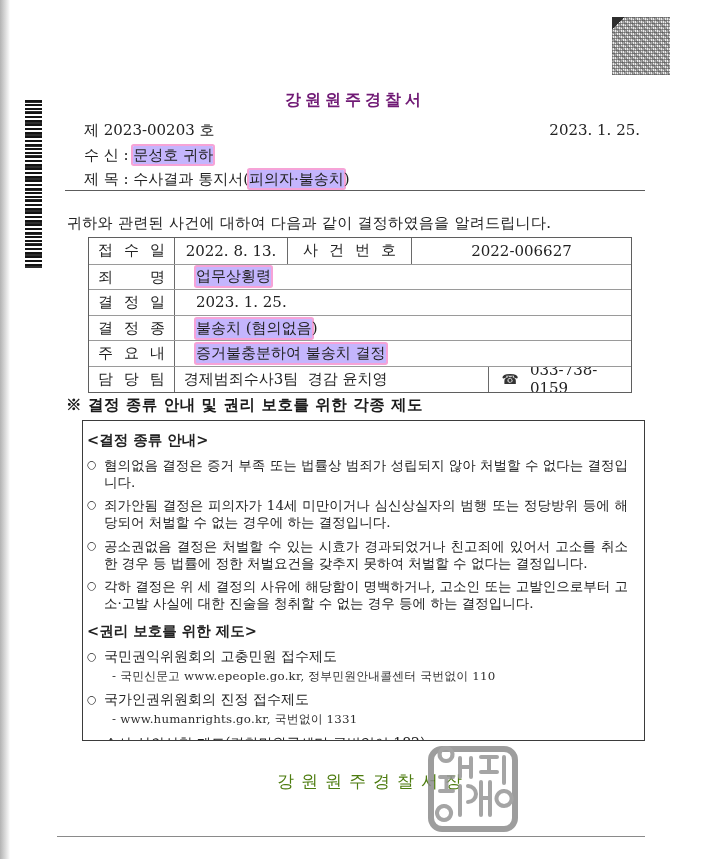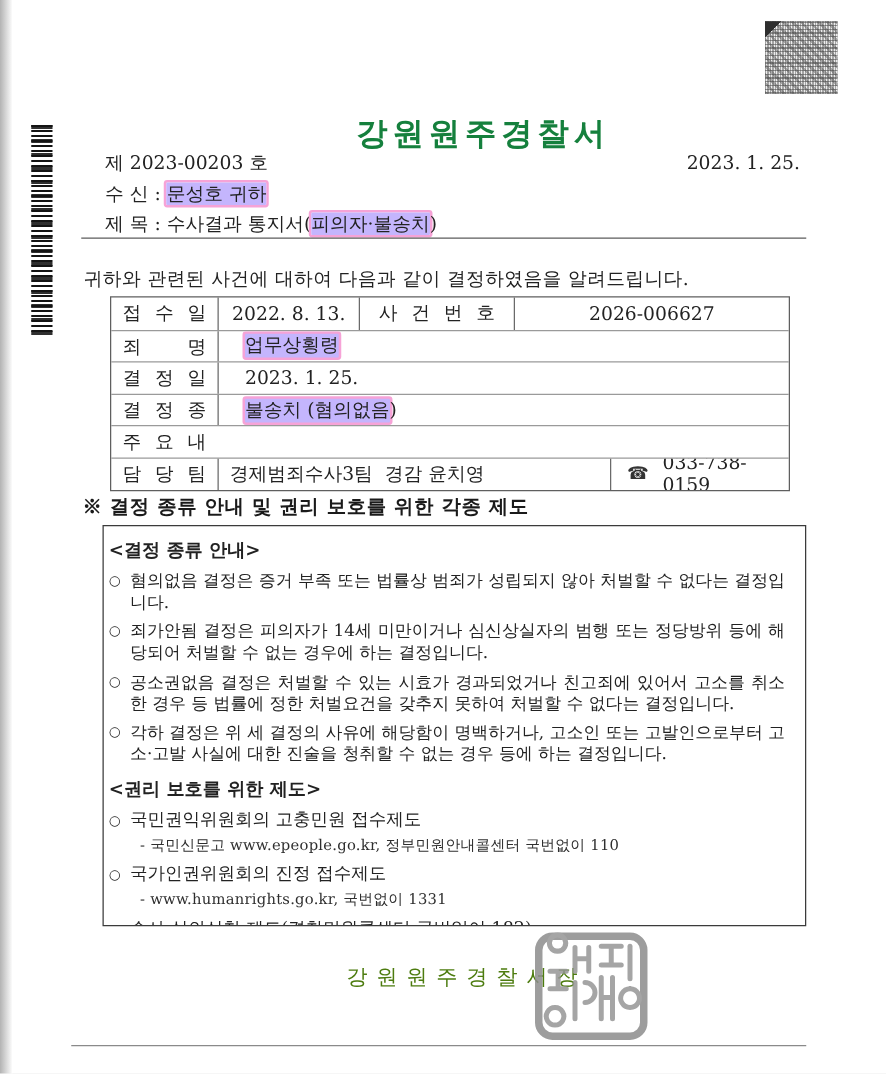--- a/index.html
+++ b/index.html
@@ -27,21 +27,21 @@
   }
   
   .side-barcode{
     position:absolute; left:25px; top:100px; width:17px; height:168px;
     background-image:
       repeating-linear-gradient(180deg,#141414 0 2px, transparent 2px 4px),
       repeating-linear-gradient(180deg, rgba(25,25,25,.9) 0 3px, transparent 3px 11px);
   }
   .title{
     position:absolute; left:285px; top:90px; margin:0;
-    font-size:25px; font-weight:bold; letter-spacing:4px; color:#15803d;
+    font-size:16px; font-weight:bold; letter-spacing:4px; color:#701a75;
     white-space:nowrap;
   }
   .docline{position:absolute; left:84px; top:121px; width:560px; font-size:15px;}
   .docline .date{position:absolute; right:4px; top:0;}
   .recipient-line{position:absolute; left:84px; top:146px; font-size:15px; white-space:nowrap;}
   .subject-line{position:absolute; left:84px; top:170px; font-size:15px; white-space:nowrap;}
   .hl{background:#c4b5fd; box-shadow:0 0 0 2px #f6a3d7; border-radius:1px;}
   .hr-top{position:absolute; left:65px; top:190px; width:580px; height:1px; background:#5c5c5c;}
   .intro{position:absolute; left:67px; top:199px; width:578px; font-size:15px; letter-spacing:.3px;}
 
@@ -121,41 +121,44 @@
 
   <div class="hr-top"></div>
 
   <p class="intro">귀하와 관련된 사건에 대하여 다음과 같이 결정하였음을 알려드립니다.</p>
 
   <div class="info-table">
     <div class="t-row">
       <div class="t-cell t-label">접 수 일 시</div>
       <div class="t-cell t-sep v-receipt">2022. 8. 13.</div>
       <div class="t-cell t-sep l-case">사 건 번 호</div>
-      <div class="t-cell t-sep v-case">2026-006627</div>
+      <div class="t-cell t-sep v-case">2022-006627</div>
     </div>
     <div class="t-row">
       <div class="t-cell t-label">죄 명</div>
       <div class="t-cell t-sep v-wide">
         <span class="hl">업무상횡령</span>
       </div>
     </div>
     <div class="t-row">
       <div class="t-cell t-label">결 정 일</div>
       <div class="t-cell t-sep v-wide">2023. 1. 25.</div>
     </div>
     <div class="t-row">
       <div class="t-cell t-label">결 정 종 류</div>
       <div class="t-cell t-sep v-wide">
         <span class="hl">불송치 (혐의없음</span>
           <span> )</span>
       </div>
     </div>
     <div class="t-row">
       <div class="t-cell t-label">주 요 내 용</div>
+      <div class="t-cell t-sep v-wide">
+        <span class="hl">증거불충분하여 불송치 결정</span>
+      </div>
     </div>
     <div class="t-row">
       <div class="t-cell t-label">담 당 팀 장</div>
       <div class="t-cell t-sep v-team">경제범죄수사3팀  경감 윤치영</div>
       <div class="t-cell t-sep phone-cell">
         <span class="phone-ic">☎</span>
         <span>033-738-0159</span>
       </div>
     </div>
   </div>

